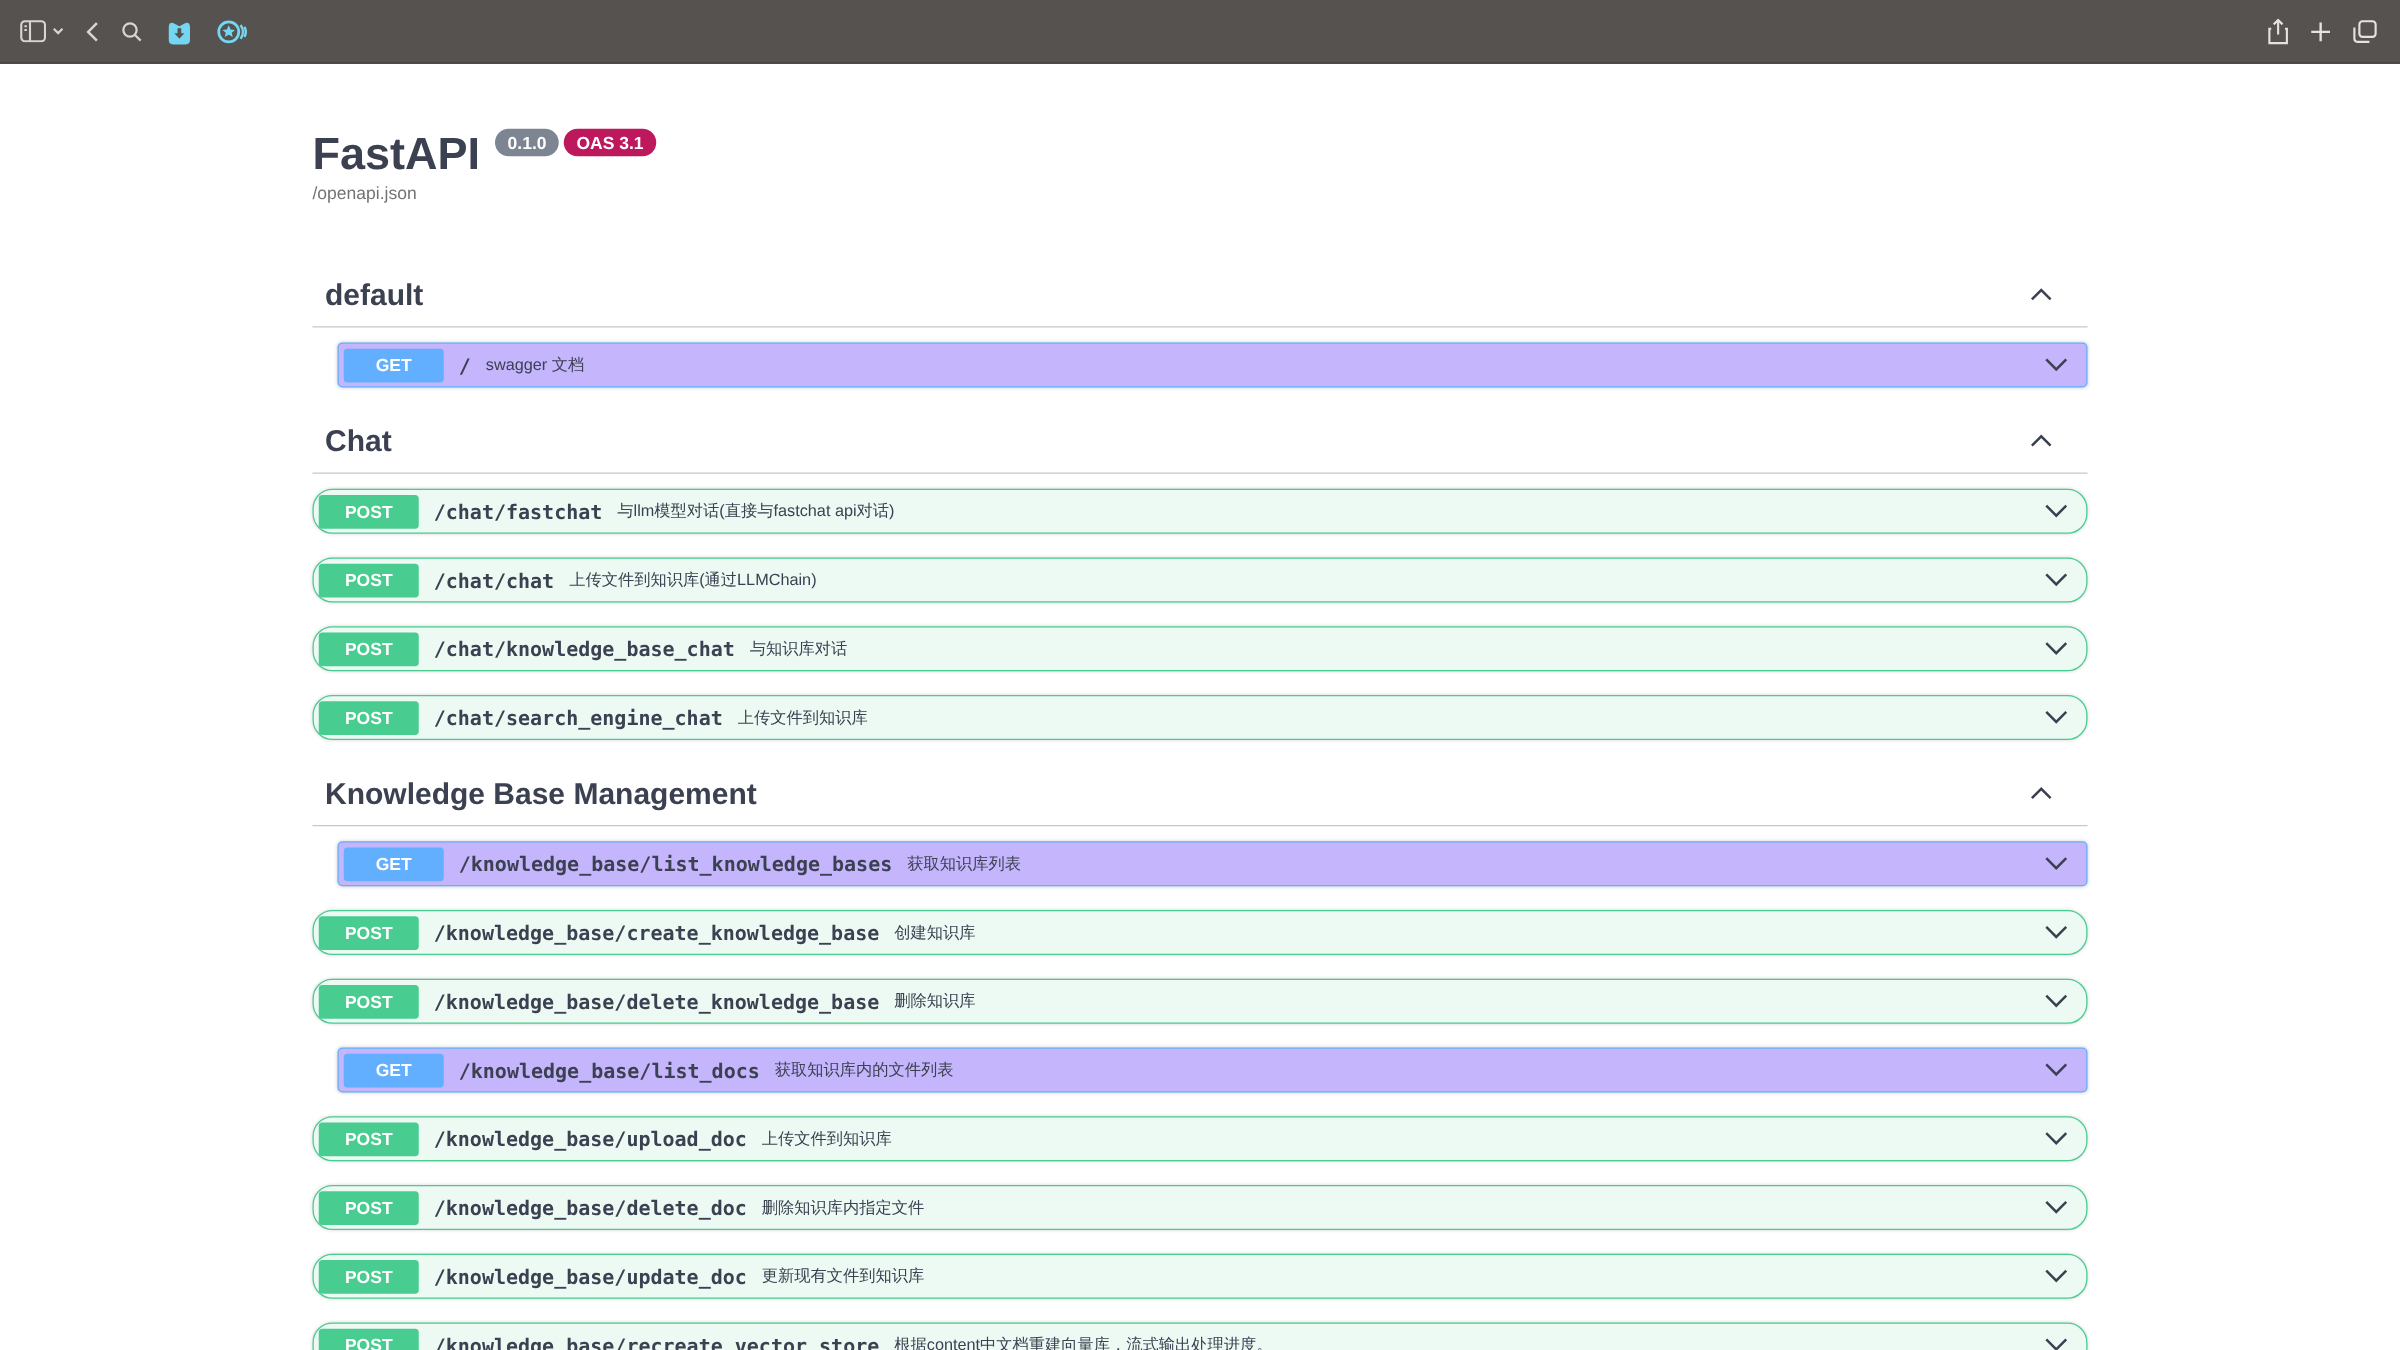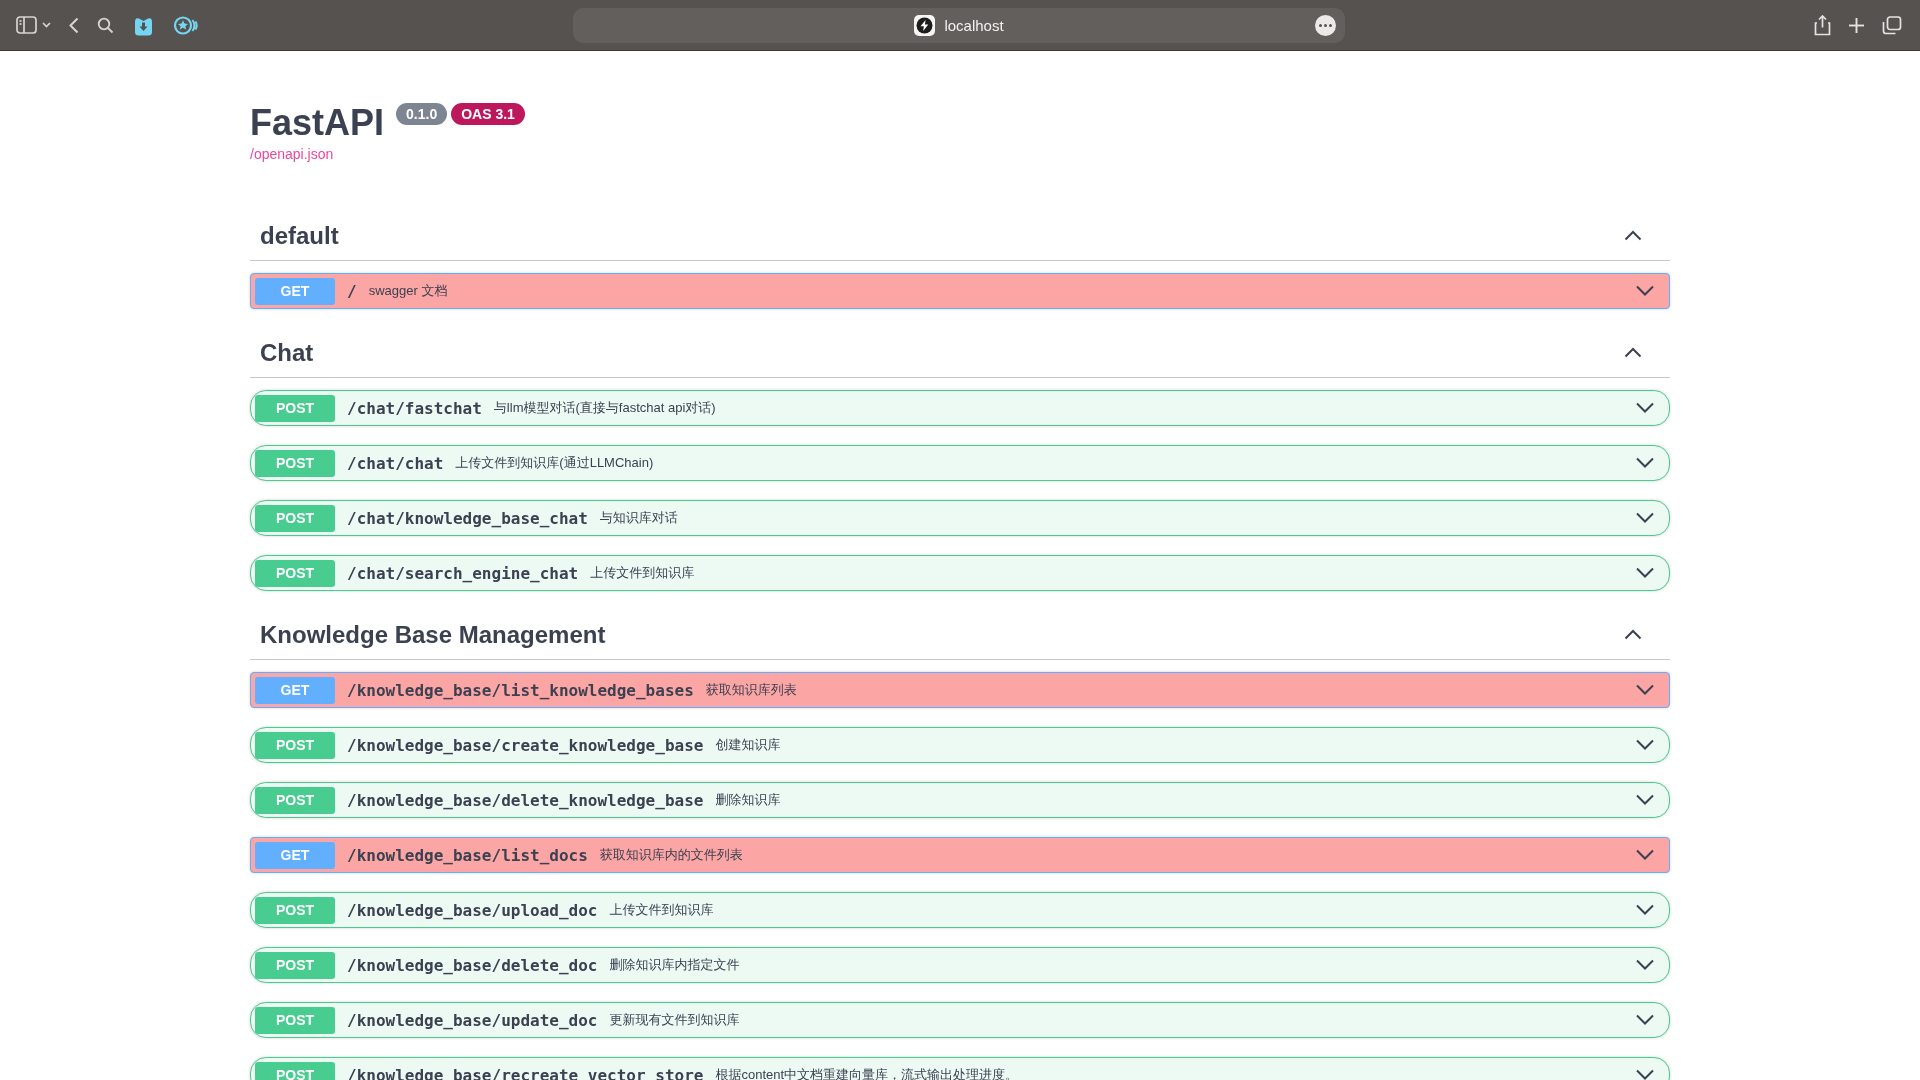--- a/index.html
+++ b/index.html
@@ -53,40 +53,40 @@
     margin:0; font-size:36px; font-weight:700; color:#3b4151; line-height:43px;
     display:flex; align-items:flex-start;
   }
   .badge {
     display:inline-block; color:#fff; font-size:14px; font-weight:700;
     border-radius:57px; padding:4px 10px; line-height:1;
     transform:translateY(2px);
   }
   .badge.version { background:#7d8492; margin-left:12px; }
   .badge.oas { background:#be185d; margin-left:4px; }
-  .spec-link { display:inline-block; margin-top:2px; font-size:14px; color:#ec4899; text-decoration:none; }
+  .spec-link { display:inline-block; margin-top:2px; font-size:14px; color:#737373; text-decoration:none; }
 
   .tag-section:first-of-type { margin-top:48px; }
   .tag-header {
     display:flex; align-items:center; justify-content:space-between;
     padding:10px 28px 10px 10px;
     border-bottom:1px solid rgba(59,65,81,.3);
     cursor:pointer;
   }
   .tag-header h3 { margin:0; font-size:24px; line-height:29px; font-weight:700; color:#3b4151; }
   .endpoints { padding-top:12px; }
 
   .opblock {
     height:36px; display:flex; align-items:center;
     padding:4px; margin-bottom:19px;
     border:1px solid; border-radius:4px;
     box-shadow:0 0 3px rgba(0,0,0,.19);
     cursor:pointer;
   }
-  .opblock.get  { background:#fca5a5; border-color:#61affe; }
+  .opblock.get  { background:#c4b5fd; border-color:#61affe;margin-left:20px; }
   .opblock.post { background:#edfaf4; border-color:#49cc90;border-radius:16px; }
   .method {
     min-width:80px; height:27px; line-height:27px; text-align:center;
     border-radius:3px; color:#ffffff; font-size:14px; font-weight:700;
   }
   .opblock.get  .method { background:#61affe; }
   .opblock.post .method { background:#49cc90; }
   .path {
     margin-left:12px; font-family:"DejaVu Sans Mono","Liberation Mono",monospace;
     font-size:16px; font-weight:700; color:#3b4151; white-space:nowrap;
@@ -142,36 +142,20 @@
         <svg width="26" height="23" viewBox="0 0 26 23" fill="none">
           <circle cx="10" cy="11.5" r="8" stroke="#74d6f0" stroke-width="2.2"></circle>
           <path d="M10 6.2 L11.5 9.5 L15 9.9 L12.4 12.2 L13.2 15.6 L10 13.8 L6.8 15.6 L7.6 12.2 L5 9.9 L8.5 9.5 Z" fill="#74d6f0"></path>
           <path d="M19.5 6 A9.5 9.5 0 0 1 19.5 17" stroke="#74d6f0" stroke-width="2"></path>
           <path d="M22.5 7.5 A8 8 0 0 1 22.5 15.5" stroke="#74d6f0" stroke-width="2"></path>
         </svg>
       </span>
     </button>
   </div>
 
-  <div class="url-bar">
-    <div class="url-center">
-      <span class="favicon">
-        <svg width="17" height="17" viewBox="0 0 17 17">
-          <circle cx="8.5" cy="8.5" r="8" fill="#1c1c1c"></circle>
-          <polygon points="9.6,3 4.5,9.2 7.8,9.2 7.2,14 12.3,7.5 8.9,7.5" fill="#ffffff"></polygon>
-        </svg>
-      </span>
-      <span class="url-text">localhost</span>
-    </div>
-    <button class="ellipsis-btn">
-      <i></i>
-        <i></i>
-        <i></i>
-    </button>
-  </div>
 
   <div class="tb-right">
     <button class="tb-btn">
       <span>
         <svg width="17" height="21" viewBox="0 0 17 21" fill="none" stroke="#e5e3e1" stroke-width="1.7">
           <path d="M3 8 L1.5 8 L1.5 19.5 L15.5 19.5 L15.5 8 L14 8"></path>
           <line x1="8.5" y1="1.5" x2="8.5" y2="12.5"></line>
           <path d="M5 4.5 L8.5 1 L12 4.5"></path>
         </svg>
       </span>

